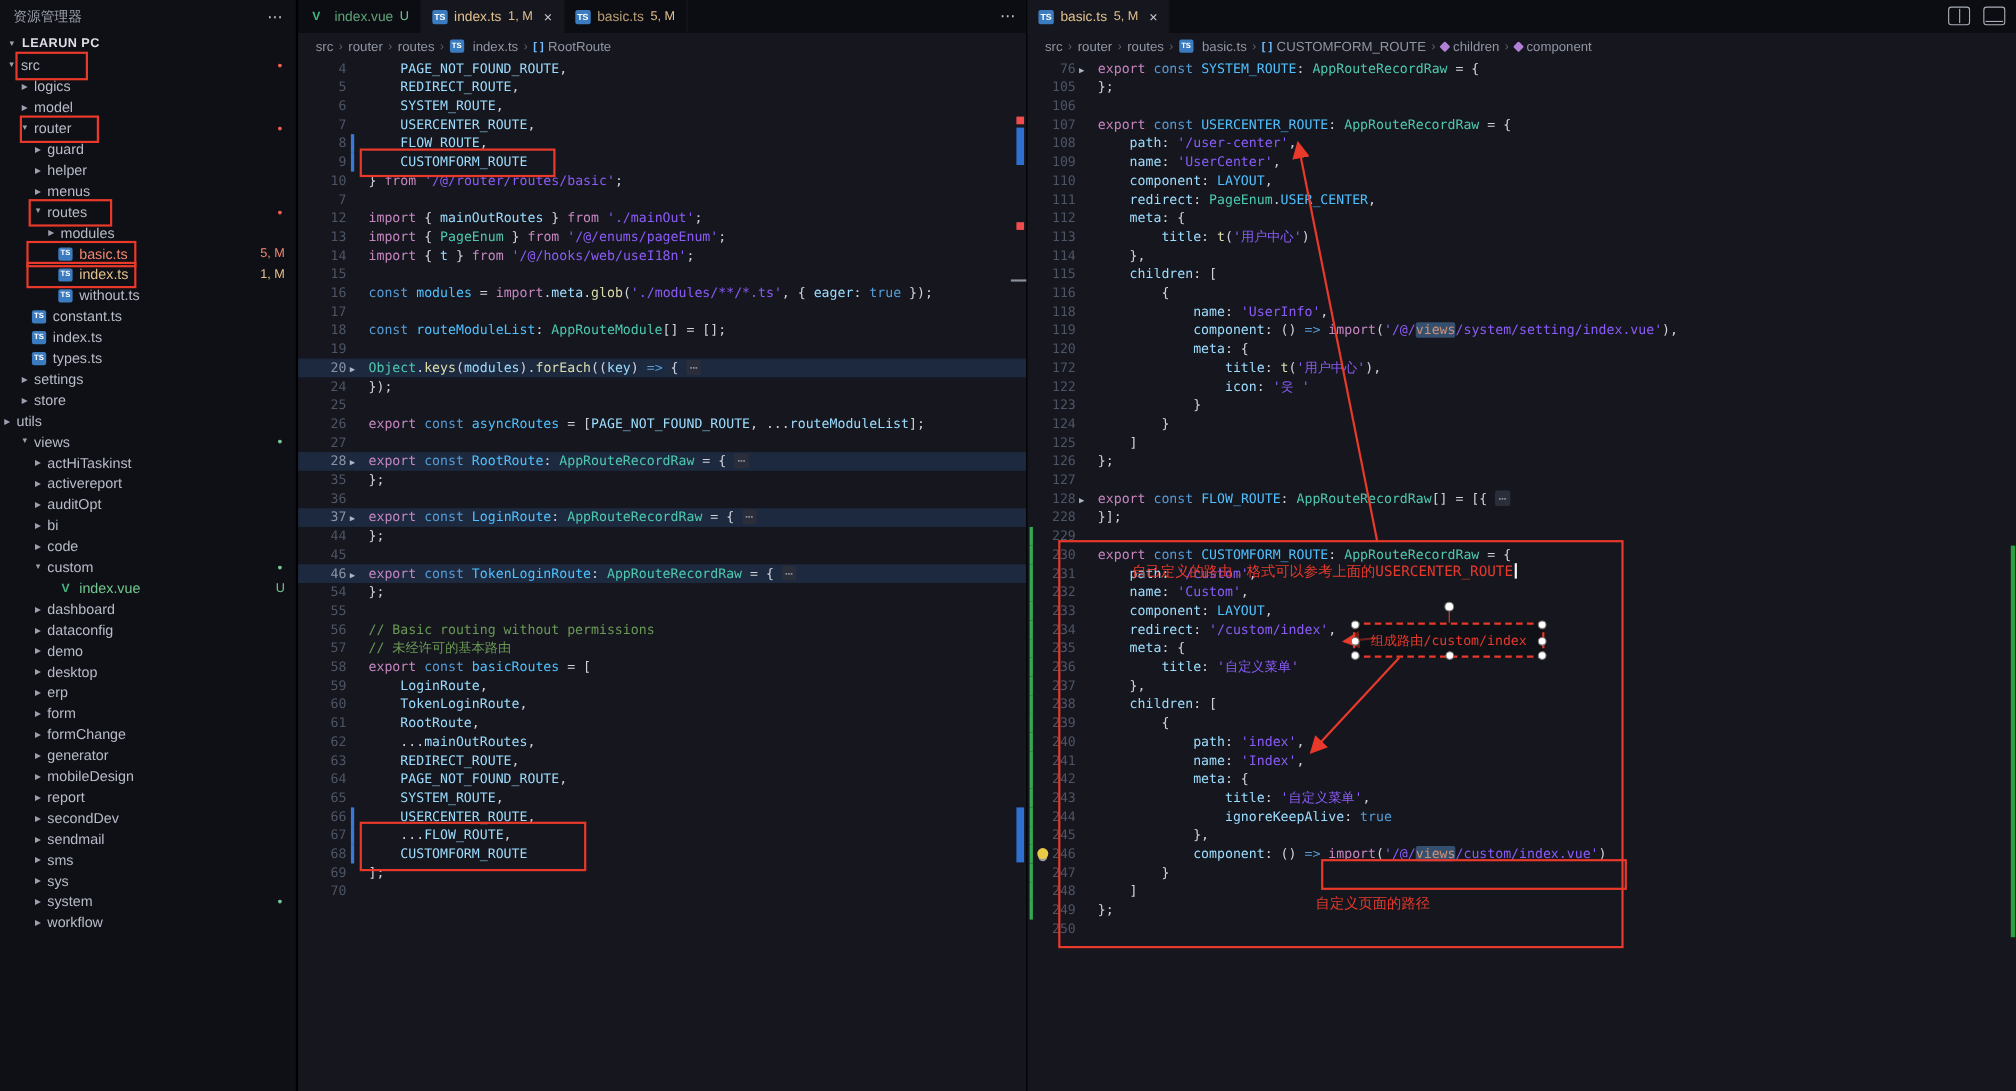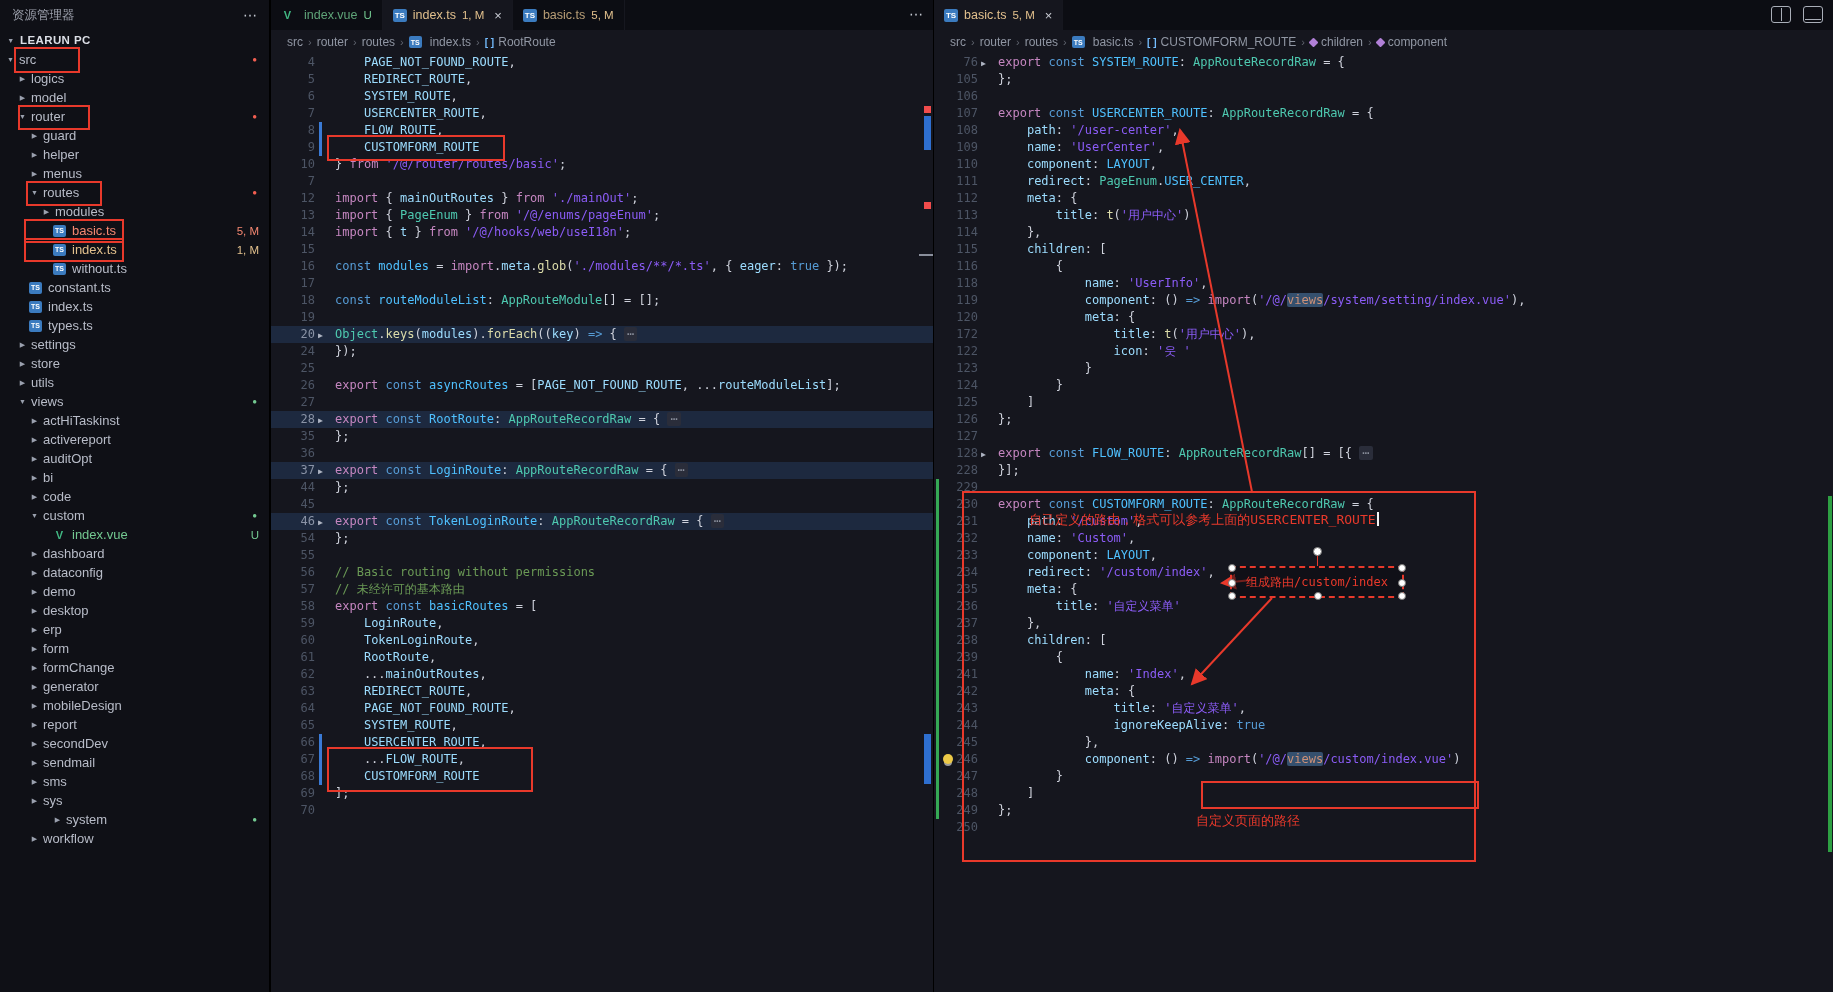--- a/index.html
+++ b/index.html
@@ -168,21 +168,21 @@
         <span class="tlabel">types.ts</span>
       </div>
       <div class="tree-item" style="padding-left: 16px;">
         <span class="chev">▶</span>
         <span class="tlabel">settings</span>
       </div>
       <div class="tree-item" style="padding-left: 16px;">
         <span class="chev">▶</span>
         <span class="tlabel">store</span>
       </div>
-      <div class="tree-item" style="padding-left: 16px;">
+      <div class="tree-item" style="">
         <span class="chev">▶</span>
         <span class="tlabel">utils</span>
       </div>
       <div class="tree-item" style="padding-left: 16px;">
         <span class="chev">▼</span>
         <span class="tlabel">views</span>
         <span class="dot dot-unt">●</span>
       </div>
       <div class="tree-item" style="padding-left: 28px;">
         <span class="chev">▶</span>
@@ -264,21 +264,21 @@
         <span class="tlabel">sendmail</span>
       </div>
       <div class="tree-item" style="padding-left: 28px;">
         <span class="chev">▶</span>
         <span class="tlabel">sms</span>
       </div>
       <div class="tree-item" style="padding-left: 28px;">
         <span class="chev">▶</span>
         <span class="tlabel">sys</span>
       </div>
-      <div class="tree-item" style="padding-left: 28px; margin-left: 23px;">
+      <div class="tree-item" style="padding-left: 28px;">
         <span class="chev">▶</span>
         <span class="tlabel">system</span>
         <span class="dot dot-unt">●</span>
       </div>
       <div class="tree-item" style="padding-left: 28px;">
         <span class="chev">▶</span>
         <span class="tlabel">workflow</span>
       </div>
     </div>
 
@@ -726,20 +726,25 @@
       </div>
       <div class="crow">
         <span class="gbar gbar-g"></span>
         <span class="lnum">238</span>
         <span class="ctext"><span class="tok-p">    </span><span class="tok-v">children</span><span class="tok-p">: [</span></span>
       </div>
       <div class="crow">
         <span class="gbar gbar-g"></span>
         <span class="lnum">239</span>
         <span class="ctext"><span class="tok-p">        {</span></span>
+      </div>
+      <div class="crow">
+        <span class="gbar gbar-g"></span>
+        <span class="lnum">240</span>
+        <span class="ctext"><span class="tok-p">            </span><span class="tok-v">path</span><span class="tok-p">: </span><span class="tok-s">'index'</span><span class="tok-p">,</span></span>
       </div>
       <div class="crow">
         <span class="gbar gbar-g"></span>
         <span class="lnum">241</span>
         <span class="ctext"><span class="tok-p">            </span><span class="tok-v">name</span><span class="tok-p">: </span><span class="tok-s">'Index'</span><span class="tok-p">,</span></span>
       </div>
       <div class="crow">
         <span class="gbar gbar-g"></span>
         <span class="lnum">242</span>
         <span class="ctext"><span class="tok-p">            </span><span class="tok-v">meta</span><span class="tok-p">: {</span></span>

